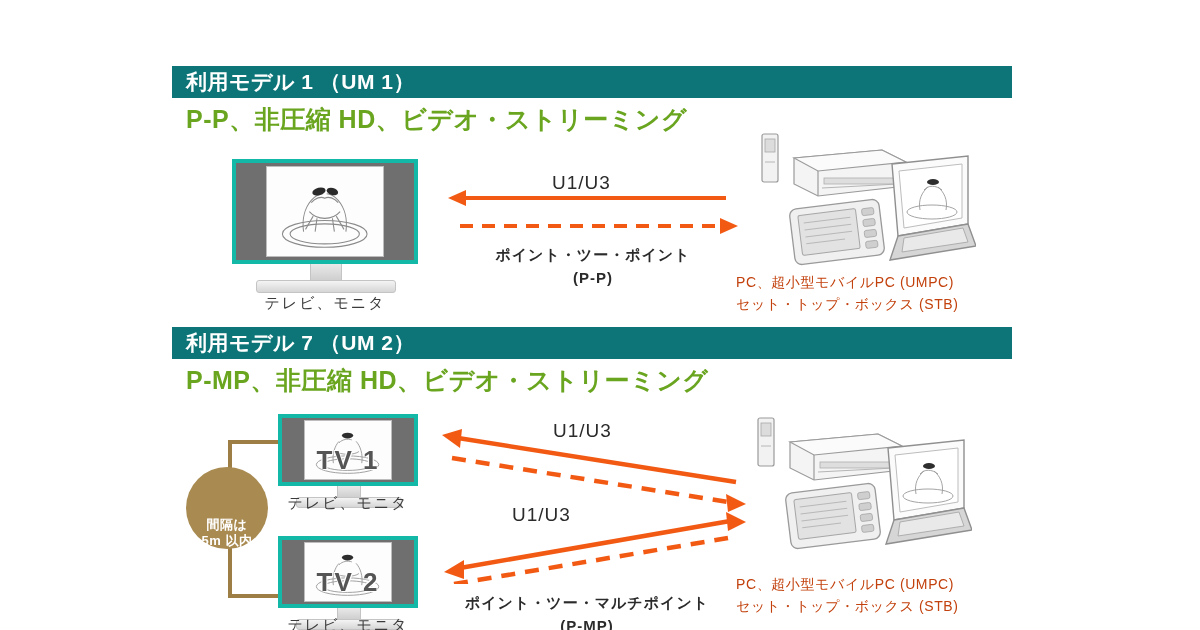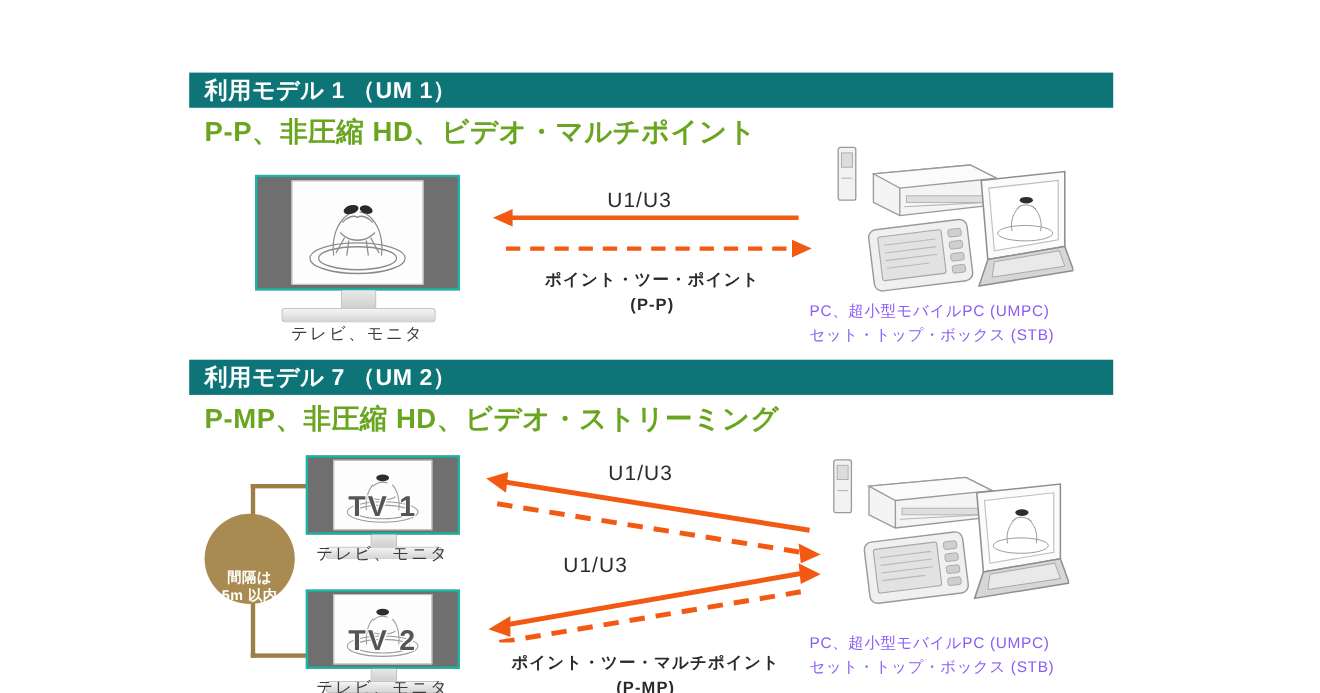--- a/index.html
+++ b/index.html
@@ -32,21 +32,21 @@
     font-weight:bold;
     letter-spacing:.5px;
     white-space:nowrap;
   }
 
   
   .tv{position:absolute;}
   .tv-body{
     position:relative;width:100%;
     background:#6f6f6f;
-    border:2px solid #14b8a6;
+    border:4px solid #14b8a6;
     box-sizing:border-box;
   }
   .tv-screen{
     position:absolute;left:17%;top:3%;width:66%;height:94%;
     background:#fdfdfd;
     border:1px solid #bdbdbd;
     box-sizing:border-box;
     overflow:hidden;
   }
   .tv-screen svg{position:absolute;left:0;top:0;width:100%;height:100%;}
@@ -93,21 +93,21 @@
     letter-spacing:.5px;
   }
   .bracket{position:absolute;}
   .bracket div{position:absolute;background:#9d7f46;}
 
   
   .devices{position:absolute;}
   .dev-caption{
     position:absolute;
     font-size:14px;
-    color:#8b5cf6;
+    color:#c2410c;
     line-height:1.55;
     letter-spacing:.6px;
     white-space:nowrap;
   }
 
   
   .arrows{position:absolute;}
   .arr-label{
     position:absolute;
     font-size:19px;
@@ -127,21 +127,21 @@
 </style>
 </head>
 <body>
 
 <div class="canvas">
 
   <div class="model-bar" style="left:172px;top:24px;width:840px;height:32px;">
     <span>利用モデル 1 （UM 1）</span>
   </div>
 
-  <div class="model-sub" style="left:186px;top:61px;">P-P、非圧縮 HD、ビデオ・マルチポイント</div>
+  <div class="model-sub" style="left:186px;top:61px;">P-P、非圧縮 HD、ビデオ・ストリーミング</div>
 
   <div class="tv" style="left:232px;top:117px;width:186px;height:105px;">
     <div class="tv-body" style="width:186px;height:105px;">
       <div class="tv-screen">
         <svg viewBox="0 0 120 80" preserveAspectRatio="none">
           <g fill="none" stroke="#8a8a8a" stroke-width="1.1">
             <ellipse cx="60" cy="60" rx="44" ry="12"></ellipse>
             <ellipse cx="60" cy="60" rx="36" ry="9"></ellipse>
             <path d="M38 58 C36 46 40 36 46 30 C50 26 54 24 58 24"></path>
             <path d="M82 58 C84 46 80 36 74 30 C70 26 66 24 62 24"></path>

